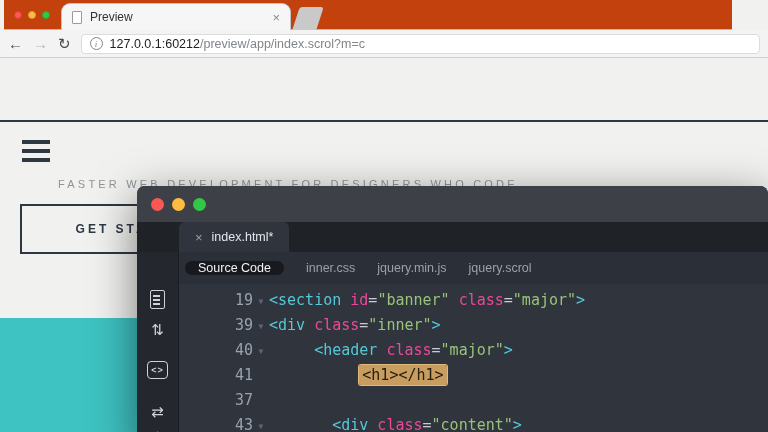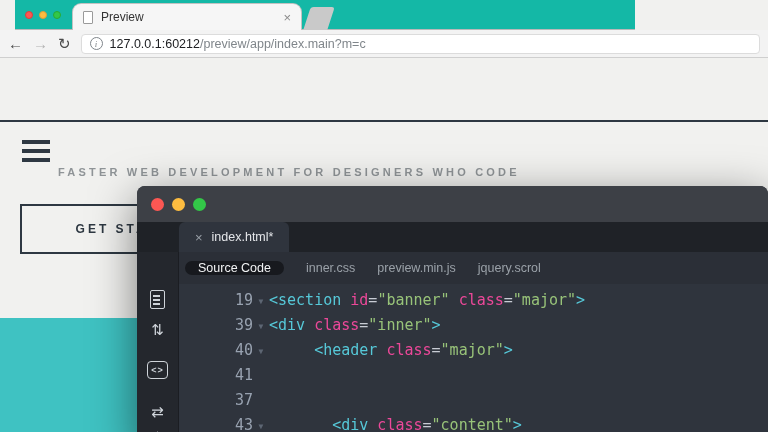--- a/index.html
+++ b/index.html
@@ -1,20 +1,20 @@
 <!DOCTYPE html>
 <html><head>
 <meta charset="utf-8">
 <style>
   html,body{margin:0;padding:0;background:#222;}
   *{box-sizing:border-box;}
   .screen{position:relative;width:768px;height:432px;overflow:hidden;background:#f1f1ef;font-family:"Liberation Sans",sans-serif;}
 
   
-  .tabbar{position:absolute;left:15px;top:0;width:620px;height:30px;background:#14b8a6;border-bottom:1px solid #b9b9b9;}
+  .tabbar{position:absolute;left:4px;top:0;width:728px;height:30px;background:#c2410c;border-bottom:1px solid #b9b9b9;}
   .dots{position:absolute;left:10px;top:11px;display:flex;gap:6px;}
   .dot{width:8px;height:8px;border-radius:50%;}
   .dot.red{background:#fc5753;border:1px solid #df3e38;}
   .dot.yellow{background:#fdbc40;border:1px solid #de9f34;}
   .dot.green{background:#33c748;border:1px solid #27aa35;}
   .btab{position:absolute;left:58px;top:4px;width:228px;height:26px;background:#f6f6f6;border-radius:8px 8px 0 0;display:flex;align-items:center;padding:0 10px;gap:8px;box-shadow:0 0 0 1px #c2c2c2;}
   .favicon{width:10px;height:13px;background:#fff;border:1px solid #9a9a9a;border-radius:1px;}
   .btab .title{flex:1;font-size:12px;color:#333;}
   .btab .close{color:#8a8a8a;font-size:13px;line-height:1;}
   .stubtab{position:absolute;left:292px;top:7px;width:24px;height:23px;background:#c9c9c9;transform:skewX(-18deg);border-radius:3px 3px 0 0;}
@@ -24,21 +24,21 @@
   .urlfield{flex:1;height:20px;background:#ffffff;border:1px solid #dcdcdc;border-radius:4px;display:flex;align-items:center;padding:0 8px;gap:7px;font-size:12.5px;}
   .infoicon{width:13px;height:13px;border:1px solid #80868b;border-radius:50%;color:#80868b;font-size:9px;display:flex;align-items:center;justify-content:center;font-style:italic;font-family:"Liberation Serif",serif;flex:0 0 auto;}
   .urlhost{color:#202124;}
   .urlpath{color:#80868b;}
 
   
   .pagecontent{position:absolute;left:0;top:58px;width:768px;height:374px;background:#f1f1ef;}
   .hamburger{position:absolute;left:22px;top:82px;width:28px;display:flex;flex-direction:column;gap:5px;}
   .hamburger .bar{height:4px;background:#2e3842;}
   .pagedivider{position:absolute;left:0;top:62px;width:768px;height:2px;background:#2e3842;}
-  .hero{position:absolute;left:22px;top:108px;font-size:11px;font-weight:bold;letter-spacing:3.2px;color:#8f9497;padding-left:36px;}
+  .hero{position:absolute;left:22px;top:120px;font-size:11px;font-weight:normal;letter-spacing:3.2px;color:#8f9497;padding-left:36px;}
   .cta{position:absolute;left:20px;top:146px;width:228px;height:50px;border:2px solid #2e3842;display:flex;align-items:center;justify-content:center;font-size:12px;font-weight:bold;letter-spacing:3px;color:#2e3842;background:transparent;}
   .teal{position:absolute;left:0;top:260px;width:768px;height:114px;background:#3fc2c2;}
 
   
   .editor{position:absolute;left:137px;top:186px;width:631px;height:260px;border-radius:8px 8px 0 0;overflow:hidden;box-shadow:0 12px 45px rgba(0,0,0,.5);display:flex;flex-direction:column;background:#2f343d;}
   .etitle{height:36px;background:#3d4046;flex:0 0 auto;display:flex;align-items:center;padding-left:14px;}
   .edots{display:flex;gap:8px;}
   .edot{width:13px;height:13px;border-radius:50%;}
   .edot.red{background:#fc5753;}
   .edot.yellow{background:#fdbc40;}
@@ -89,21 +89,21 @@
     </div>
     <div class="stubtab"></div>
   </div>
 
   <div class="addressbar">
     <span class="navbtn">←</span>
     <span class="navbtn disabled">→</span>
     <span class="navbtn">↻</span>
     <div class="urlfield">
       <span class="infoicon">i</span>
-      <span><span class="urlhost">127.0.0.1:60212</span><span class="urlpath">/preview/app/index.main?m=c</span></span>
+      <span><span class="urlhost">127.0.0.1:60212</span><span class="urlpath">/preview/app/index.scrol?m=c</span></span>
     </div>
   </div>
 
   <div class="pagecontent">
     <div class="hamburger">
       <div class="bar"></div>
       <div class="bar"></div>
       <div class="bar"></div>
     </div>
     <div class="pagedivider"></div>
@@ -131,21 +131,21 @@
         <span class="icon-doc railicon"></span>
         <span class="icon-updown railicon">⇅</span>
         <span class="icon-code railicon">&lt;&gt;</span>
         <span class="icon-swap railicon">⇄</span>
         <span class="icon-star railicon">✳</span>
       </div>
       <div class="emain">
         <div class="filerow">
             <span class="file-tab active">Source Code</span>
             <span class="file-tab">inner.css</span>
-            <span class="file-tab">preview.min.js</span>
+            <span class="file-tab">jquery.min.js</span>
             <span class="file-tab">jquery.scrol</span>
           </div>
         <div class="codearea">
             <div class="code-line">
               <span class="ln">19</span>
               <span class="fold">▼</span>
               <span class="code-text" style="padding-left: 0ch;"><span class="tok-tag">&lt;section</span><span class="tok-plain"> </span><span class="tok-attr">id</span><span class="tok-eq">=</span><span class="tok-str">"banner"</span><span class="tok-plain"> </span><span class="tok-attr">class</span><span class="tok-eq">=</span><span class="tok-str">"major"</span><span class="tok-tag">&gt;</span></span>
             </div>
             <div class="code-line">
               <span class="ln">39</span>
@@ -153,20 +153,21 @@
               <span class="code-text" style="padding-left: 0ch;"><span class="tok-tag">&lt;div</span><span class="tok-plain"> </span><span class="tok-attr">class</span><span class="tok-eq">=</span><span class="tok-str">"inner"</span><span class="tok-tag">&gt;</span></span>
             </div>
             <div class="code-line">
               <span class="ln">40</span>
               <span class="fold">▼</span>
               <span class="code-text" style="padding-left: 5ch;"><span class="tok-tag">&lt;header</span><span class="tok-plain"> </span><span class="tok-attr">class</span><span class="tok-eq">=</span><span class="tok-str">"major"</span><span class="tok-tag">&gt;</span></span>
             </div>
             <div class="code-line">
               <span class="ln">41</span>
               <span class="fold"></span>
+              <span class="code-text" style="padding-left: 10ch;"><span class="tok-hl">&lt;h1&gt;&lt;/h1&gt;</span></span>
             </div>
             <div class="code-line">
               <span class="ln">37</span>
               <span class="fold"></span>
             </div>
             <div class="code-line">
               <span class="ln">43</span>
               <span class="fold">▼</span>
               <span class="code-text" style="padding-left: 7ch;"><span class="tok-tag">&lt;div</span><span class="tok-plain"> </span><span class="tok-attr">class</span><span class="tok-eq">=</span><span class="tok-str">"content"</span><span class="tok-tag">&gt;</span></span>
             </div>

